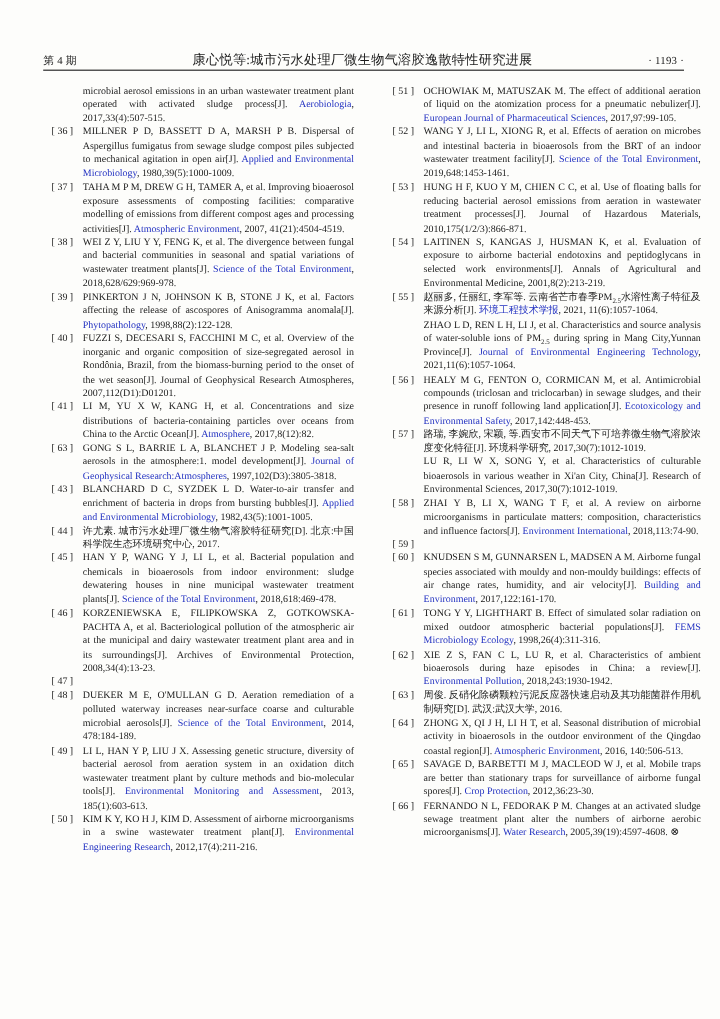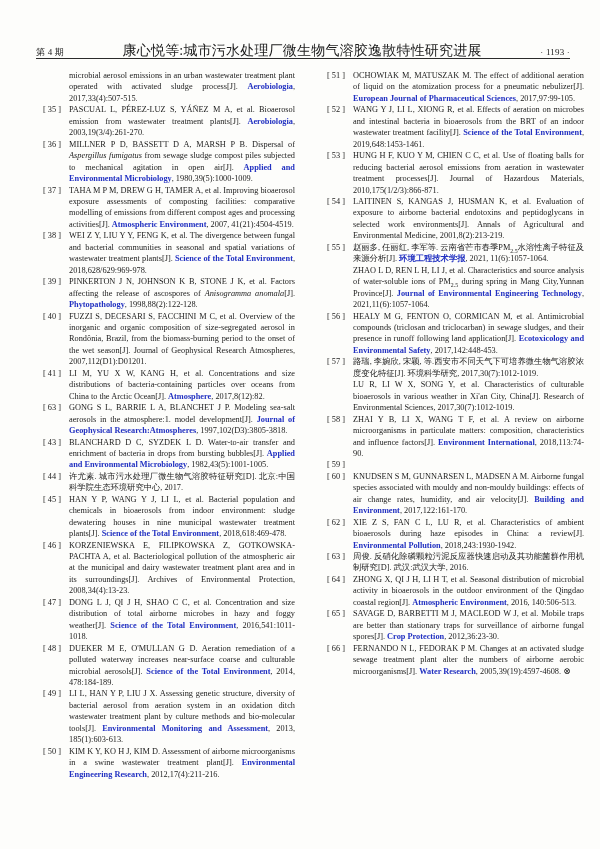--- a/index.html
+++ b/index.html
@@ -11,39 +11,39 @@
     background:#fdfdfb;
     font-family:"Liberation Serif","DejaVu Serif",serif;
     color:#1b1b1b;
     overflow:hidden;
   }
   .header{
     position:absolute;top:42px;left:36px;right:30px;
     display:flex;justify-content:space-between;align-items:baseline;
     font-size:9px;letter-spacing:.2px;
   }
-  .header .title{flex:1;text-align:center;font-size:14px;}
+  .header .title{flex:1;text-align:center;font-size:11px;}
   .header-rule{
     position:absolute;top:58px;left:36px;right:30px;
     border-top:1.7px solid #2b2b2b;height:0;
   }
   .col{
     position:absolute;top:70px;
     font-size:8.3px;line-height:11.45px;
     text-align:justify;
   }
   .col-left{left:43px;width:252px;}
   .col-right{left:311px;width:257px;margin-left:16px;}
   .ref{display:flex;align-items:flex-start;}
   .ref-label{flex:0 0 26px;white-space:nowrap;}
   .ref-body{flex:1;min-width:0;}
   .para{text-align:justify;}
   .seg-p{color:#1b1b1b;}
-  .seg-b{color:#2231c1;font-weight:bold;}
-  .seg-i{font-style:italic;margin-top:28px;}
+  .seg-b{color:#2231c1;}
+  .seg-i{margin-top:28px;}
   .seg-m{font-size:9px;color:#1b1b1b;}
   sub.seg-sub{font-size:5.8px;line-height:0;}
 </style>
 </head>
 <body>
 
 <div class="page">
   <div class="header">
     <span>第 4 期</span>
     <span class="title">康心悦等:城市污水处理厂微生物气溶胶逸散特性研究进展</span>
@@ -52,26 +52,20 @@
   <div class="header-rule"></div>
 
   <div class="col col-left">
       <div class="ref">
         <span class="ref-label"></span>
         <div class="ref-body">
           <div class="para"><span class="seg-p">microbial aerosol emissions in an urban wastewater treatment plant operated with activated sludge process[J]. </span><span class="seg-b">Aerobiologia</span><span class="seg-p">, 2017,33(4):507-515.</span></div>
         </div>
       </div>
       <div class="ref">
-        <span class="ref-label">[ 35 ]</span>
-        <div class="ref-body">
-          <div class="para"><span class="seg-p">PASCUAL L, PÉREZ-LUZ S, YÁÑEZ M A, et al. Bioaerosol emission from wastewater treatment plants[J]. </span><span class="seg-b">Aerobiologia</span><span class="seg-p">, 2003,19(3/4):261-270.</span></div>
-        </div>
-      </div>
-      <div class="ref">
         <span class="ref-label">[ 36 ]</span>
         <div class="ref-body">
           <div class="para"><span class="seg-p">MILLNER P D, BASSETT D A, MARSH P B. Dispersal of </span><span class="seg-i">Aspergillus fumigatus</span><span class="seg-p"> from sewage sludge compost piles subjected to mechanical agitation in open air[J]. </span><span class="seg-b">Applied and Environmental Microbiology</span><span class="seg-p">, 1980,39(5):1000-1009.</span></div>
         </div>
       </div>
       <div class="ref">
         <span class="ref-label">[ 37 ]</span>
         <div class="ref-body">
           <div class="para"><span class="seg-p">TAHA M P M, DREW G H, TAMER A, et al. Improving bioaerosol exposure assessments of composting facilities: comparative modelling of emissions from different compost ages and processing activities[J]. </span><span class="seg-b">Atmospheric Environment</span><span class="seg-p">, 2007, 41(21):4504-4519.</span></div>
         </div>
@@ -125,23 +119,20 @@
         </div>
       </div>
       <div class="ref">
         <span class="ref-label">[ 46 ]</span>
         <div class="ref-body">
           <div class="para"><span class="seg-p">KORZENIEWSKA E, FILIPKOWSKA Z, GOTKOWSKA-PACHTA A, et al. Bacteriological pollution of the atmospheric air at the municipal and dairy wastewater treatment plant area and in its surroundings[J]. Archives of Environmental Protection, 2008,34(4):13-23.</span></div>
         </div>
       </div>
       <div class="ref">
         <span class="ref-label">[ 47 ]</span>
-        <div class="ref-body">
-          <div class="para"><span class="seg-p">DONG L J, QI J H, SHAO C C, et al. Concentration and size distribution of total airborne microbes in hazy and foggy weather[J]. </span><span class="seg-b">Science of the Total Environment</span><span class="seg-p">, 2016,541:1011-1018.</span></div>
-        </div>
       </div>
       <div class="ref">
         <span class="ref-label">[ 48 ]</span>
         <div class="ref-body">
           <div class="para"><span class="seg-p">DUEKER M E, O'MULLAN G D. Aeration remediation of a polluted waterway increases near-surface coarse and culturable microbial aerosols[J]. </span><span class="seg-b">Science of the Total Environment</span><span class="seg-p">, 2014, 478:184-189.</span></div>
         </div>
       </div>
       <div class="ref">
         <span class="ref-label">[ 49 ]</span>
         <div class="ref-body">
@@ -206,20 +197,26 @@
           <div class="para"><span class="seg-p">ZHAI Y B, LI X, WANG T F, et al. A review on airborne microorganisms in particulate matters: composition, characteristics and influence factors[J]. </span><span class="seg-b">Environment International</span><span class="seg-p">, 2018,113:74-90.</span></div>
         </div>
       </div>
       <div class="ref">
         <span class="ref-label">[ 59 ]</span>
       </div>
       <div class="ref">
         <span class="ref-label">[ 60 ]</span>
         <div class="ref-body">
           <div class="para"><span class="seg-p">KNUDSEN S M, GUNNARSEN L, MADSEN A M. Airborne fungal species associated with mouldy and non-mouldy buildings: effects of air change rates, humidity, and air velocity[J]. </span><span class="seg-b">Building and Environment</span><span class="seg-p">, 2017,122:161-170.</span></div>
+        </div>
+      </div>
+      <div class="ref">
+        <span class="ref-label">[ 61 ]</span>
+        <div class="ref-body">
+          <div class="para"><span class="seg-p">TONG Y Y, LIGHTHART B. Effect of simulated solar radiation on mixed outdoor atmospheric bacterial populations[J]. </span><span class="seg-b">FEMS Microbiology Ecology</span><span class="seg-p">, 1998,26(4):311-316.</span></div>
         </div>
       </div>
       <div class="ref">
         <span class="ref-label">[ 62 ]</span>
         <div class="ref-body">
           <div class="para"><span class="seg-p">XIE Z S, FAN C L, LU R, et al. Characteristics of ambient bioaerosols during haze episodes in China: a review[J]. </span><span class="seg-b">Environmental Pollution</span><span class="seg-p">, 2018,243:1930-1942.</span></div>
         </div>
       </div>
       <div class="ref">
         <span class="ref-label">[ 63 ]</span>

